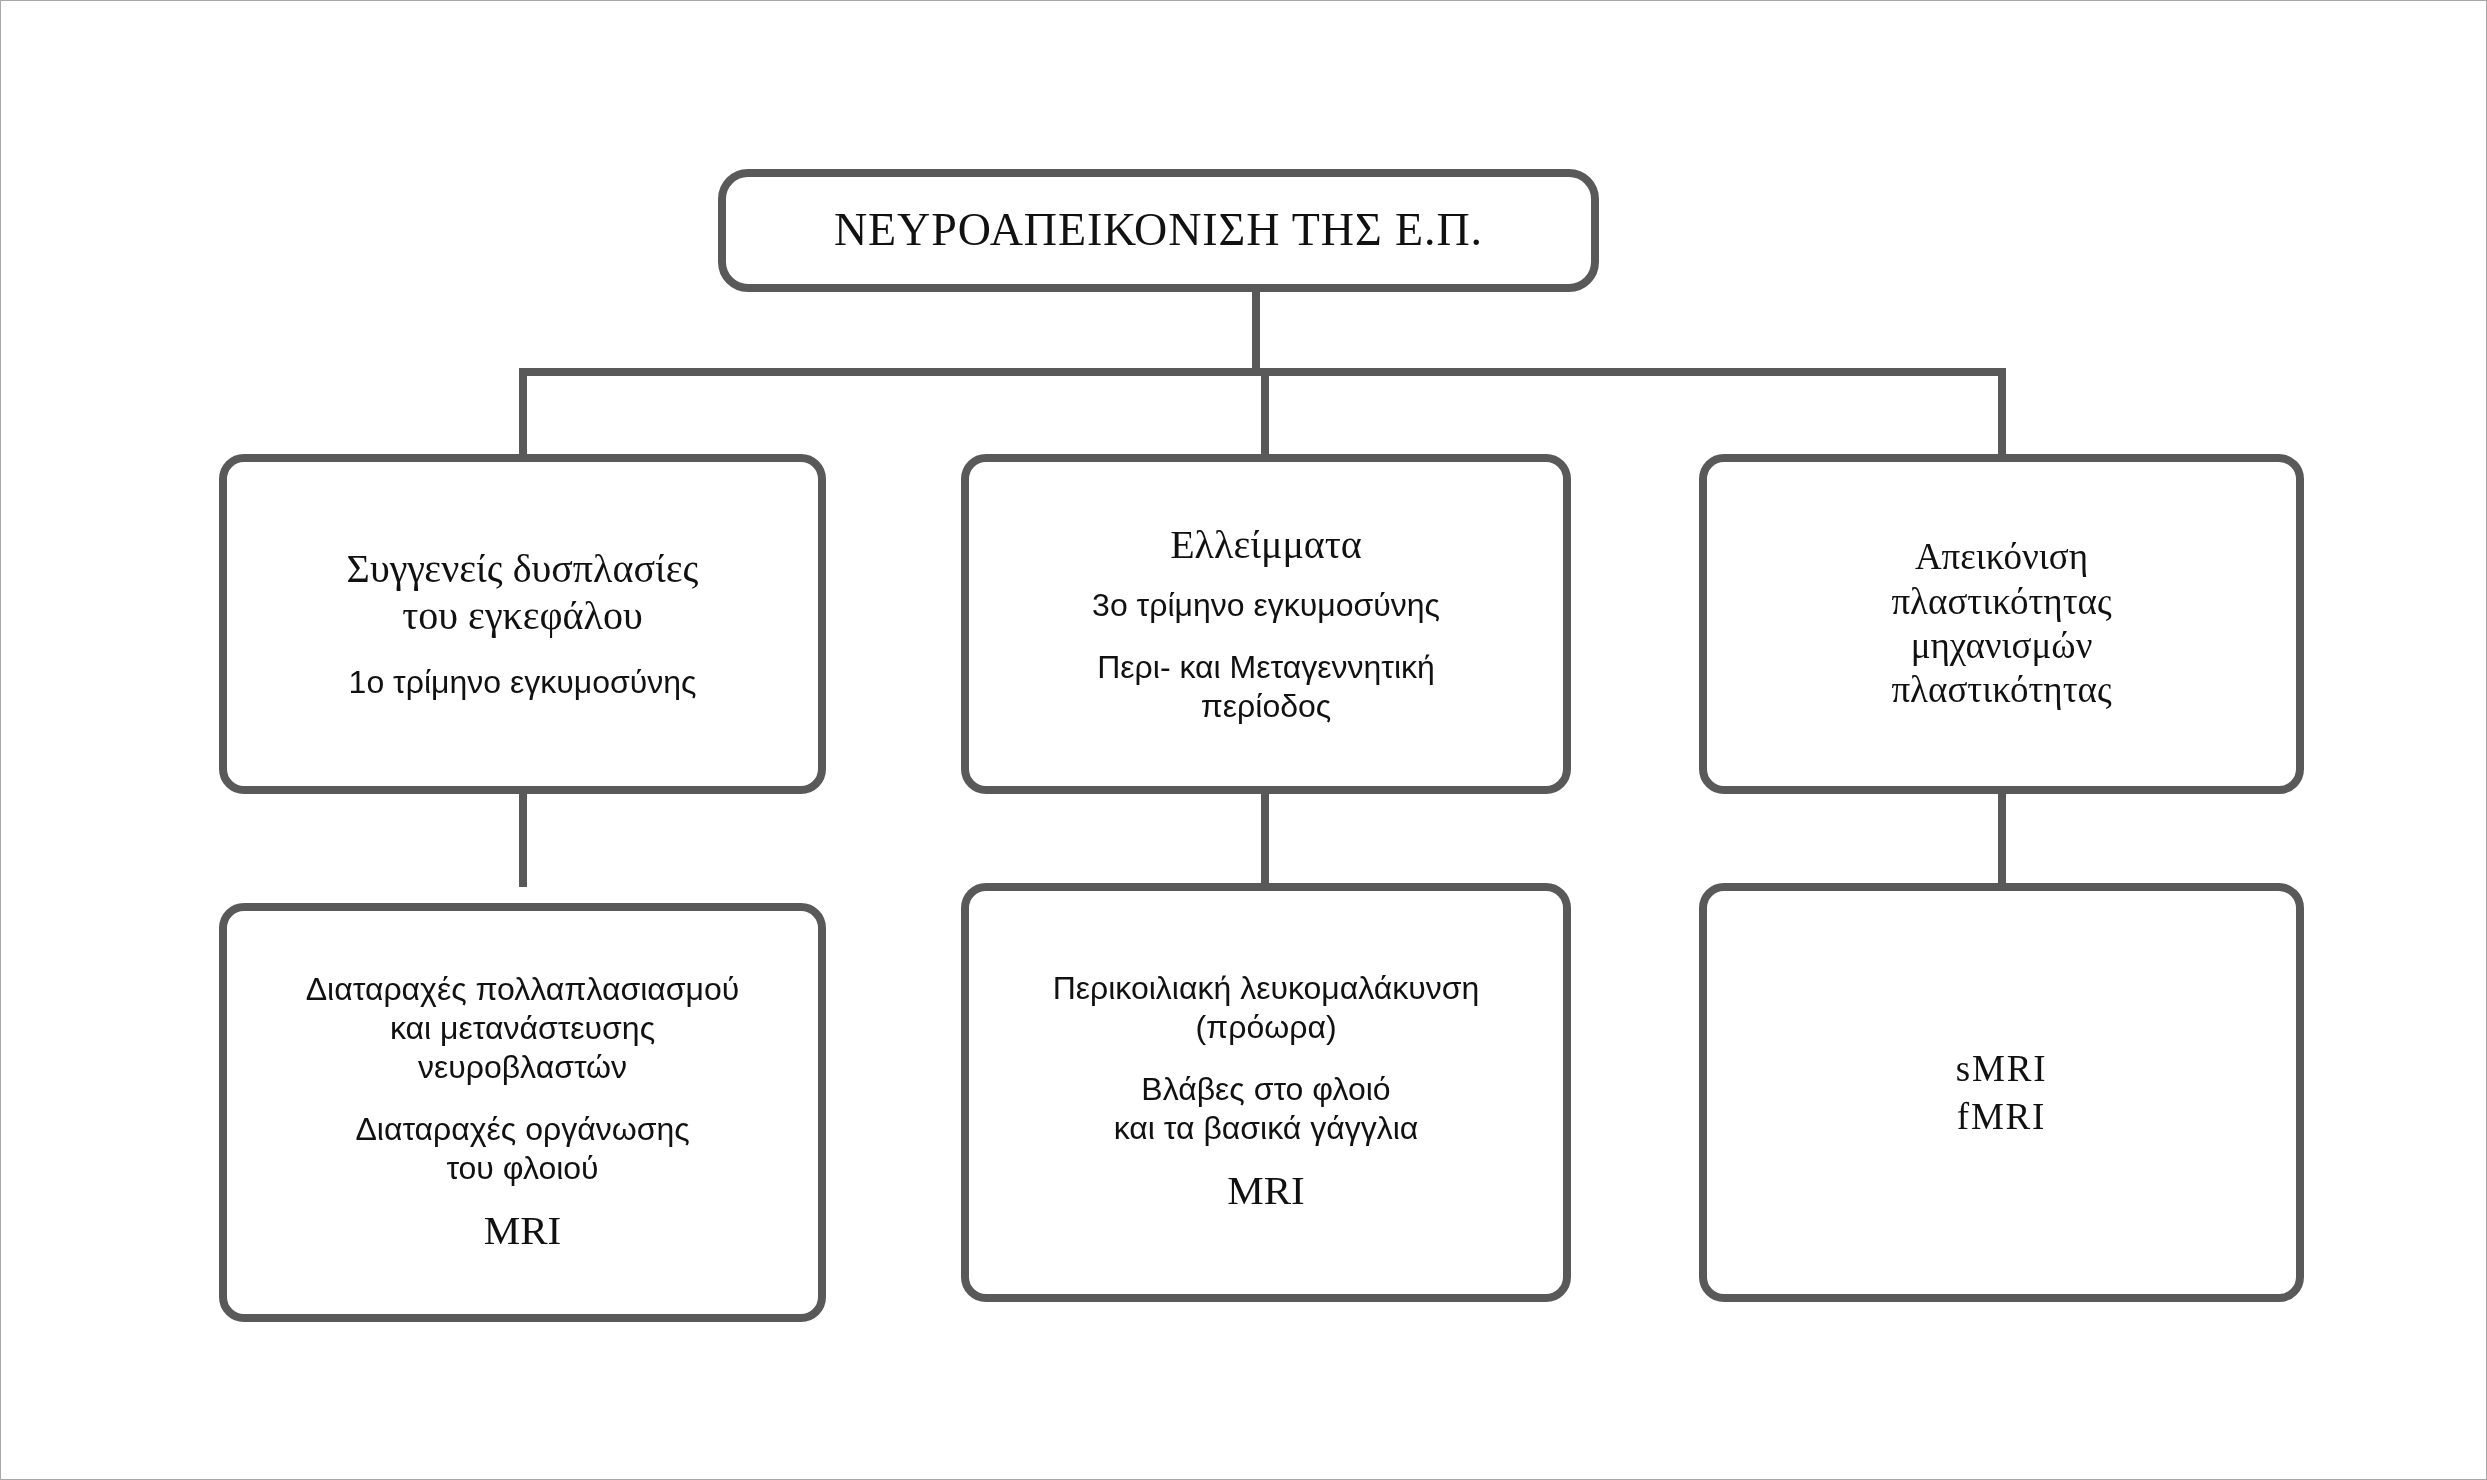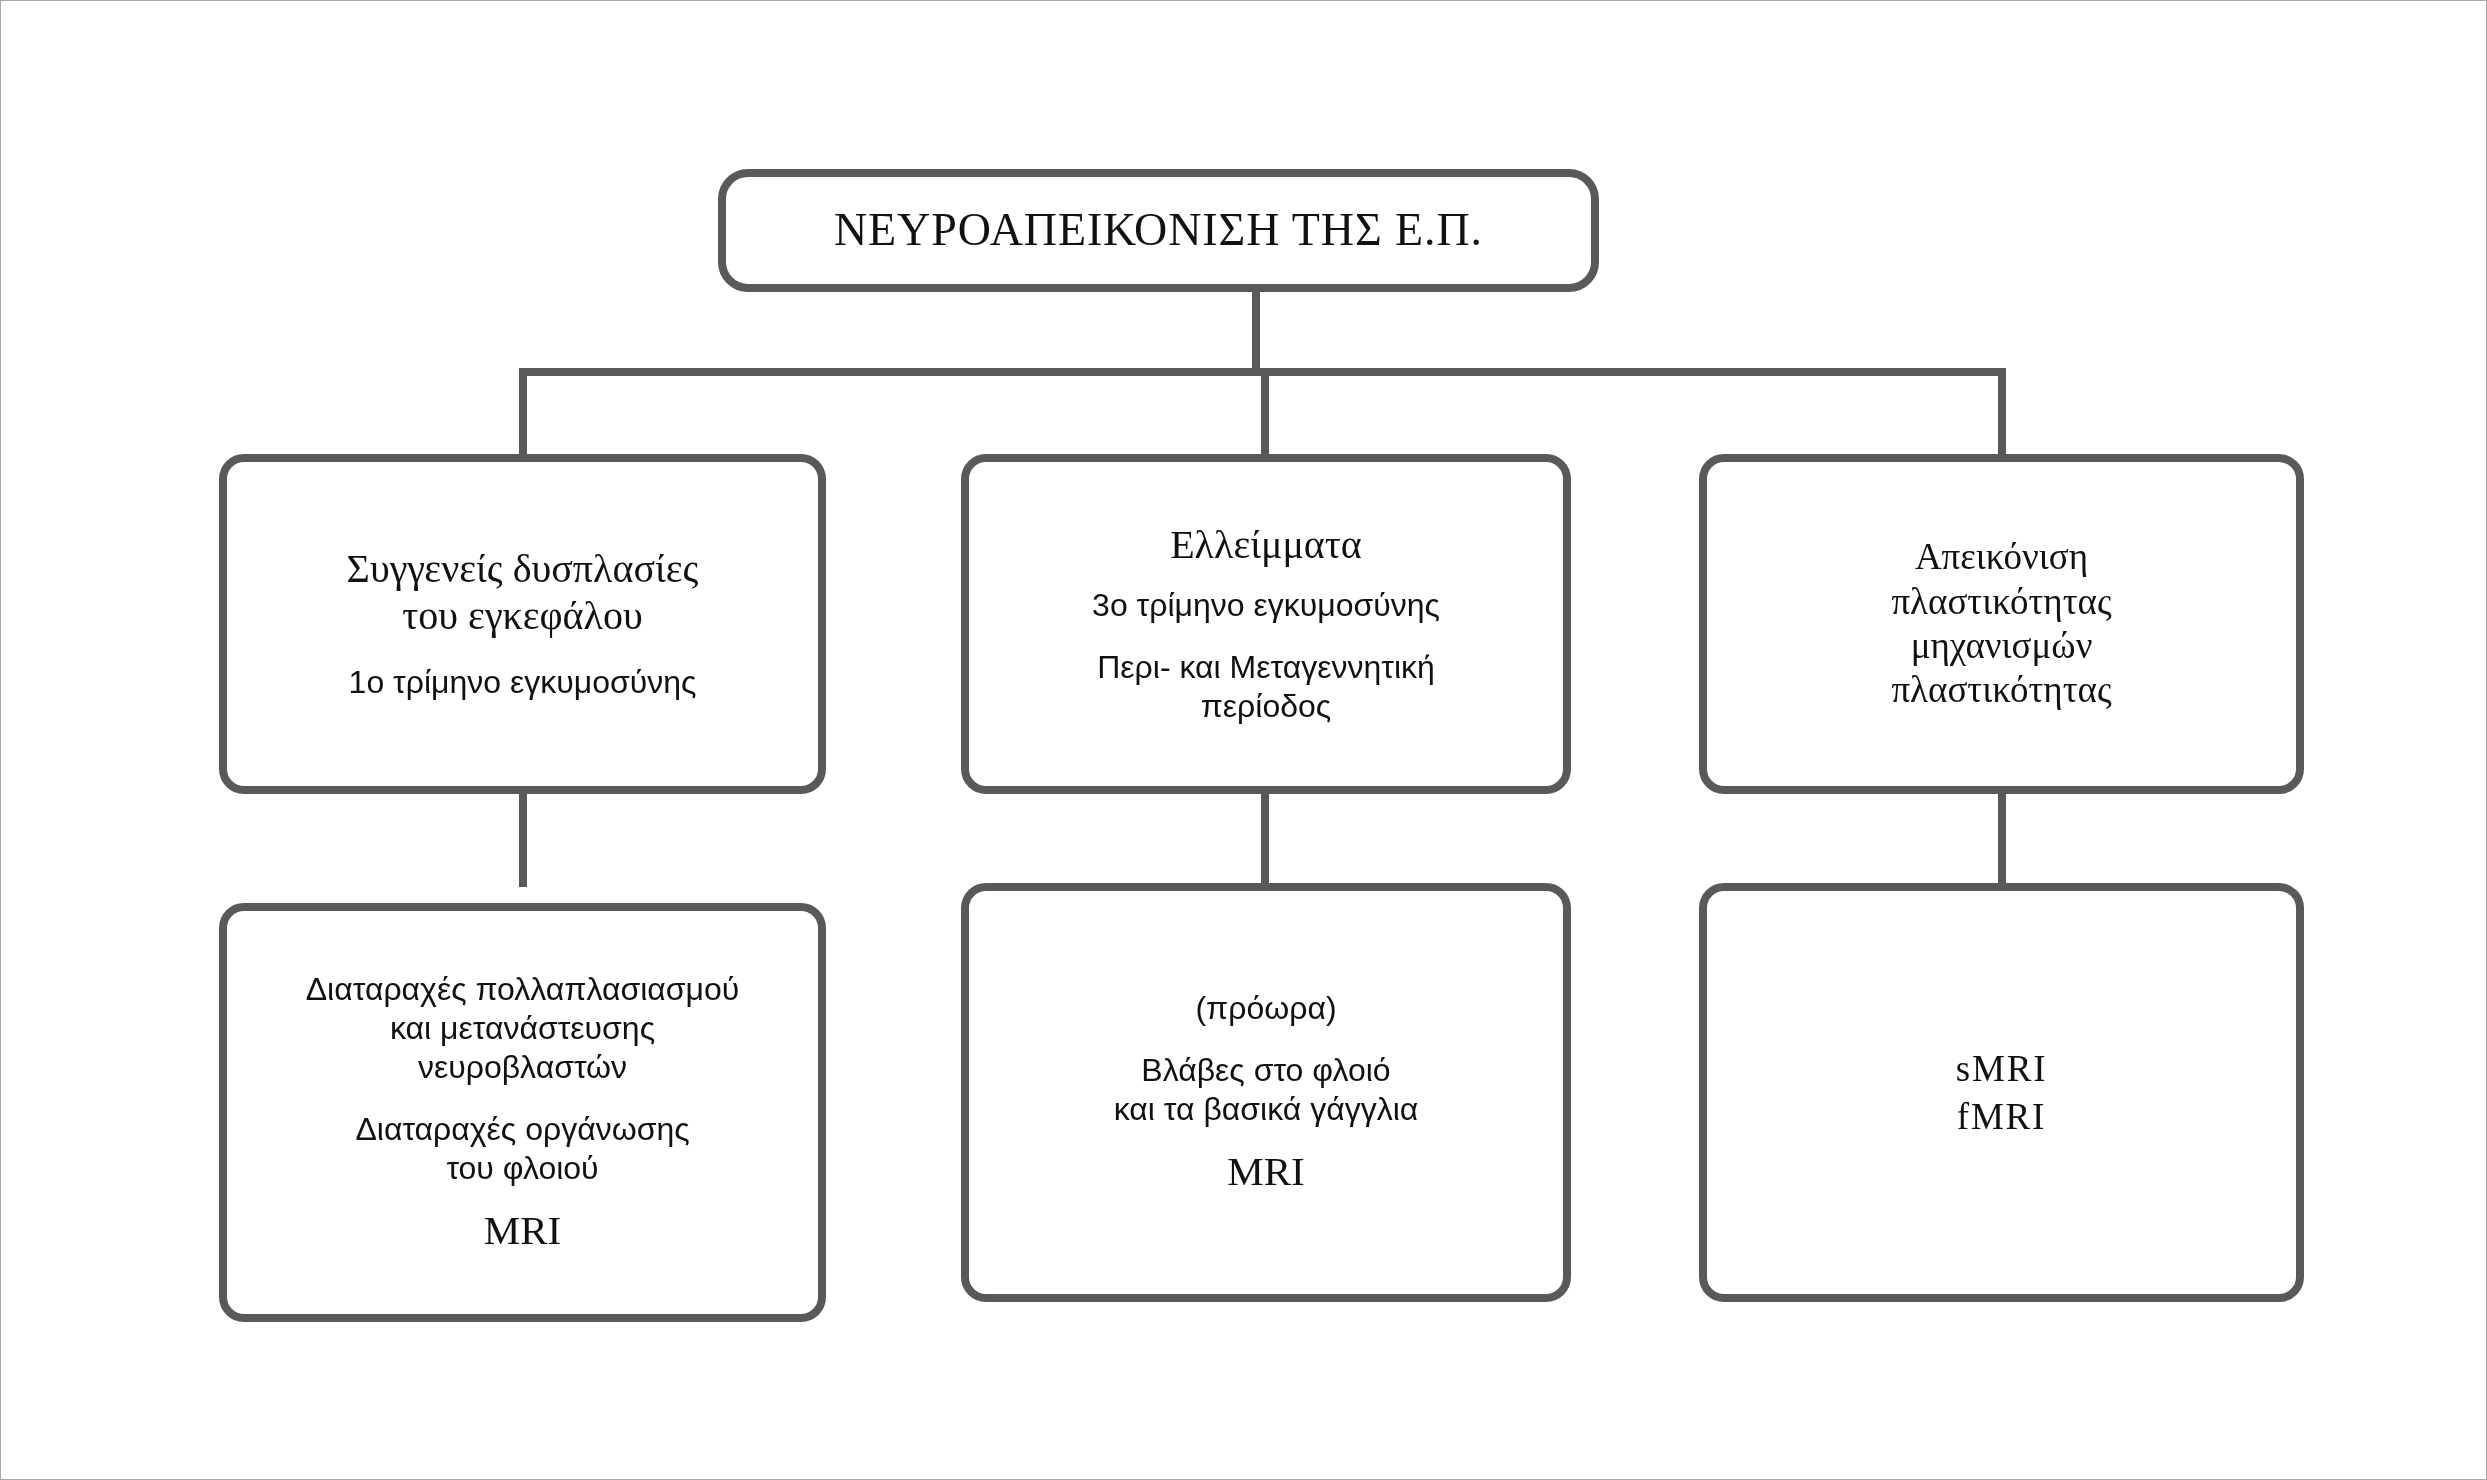--- a/index.html
+++ b/index.html
@@ -169,20 +169,21 @@
   <div class="node node-det" id="node-det-1">
     <div class="t-sans">Διαταραχές πολλαπλασιασμού</div>
     <div class="t-sans">και μετανάστευσης</div>
     <div class="t-sans">νευροβλαστών</div>
     <div class="t-sans gap-md">Διαταραχές οργάνωσης</div>
     <div class="t-sans">του φλοιού</div>
     <div class="t-mri gap-sm">MRI</div>
   </div>
 
   <div class="node node-det" id="node-det-2">
+    <div class="t-sans">Περικοιλιακή λευκομαλάκυνση</div>
     <div class="t-sans">(πρόωρα)</div>
     <div class="t-sans gap-md">Βλάβες στο φλοιό</div>
     <div class="t-sans">και τα βασικά γάγγλια</div>
     <div class="t-mri gap-sm">MRI</div>
   </div>
 
   <div class="node node-det" id="node-det-3">
     <div class="t-mri-small">sMRI</div>
     <div class="t-mri-small">fMRI</div>
   </div>

